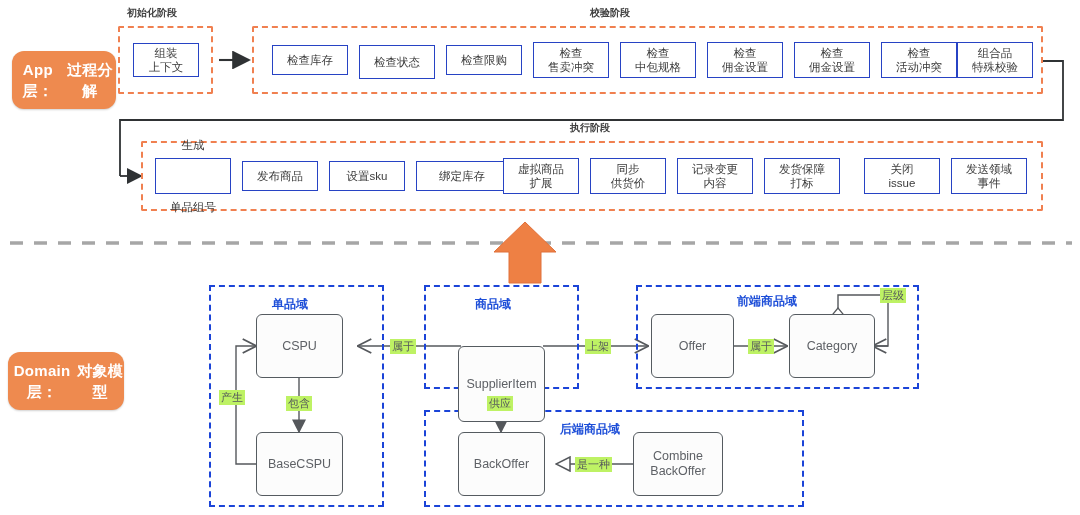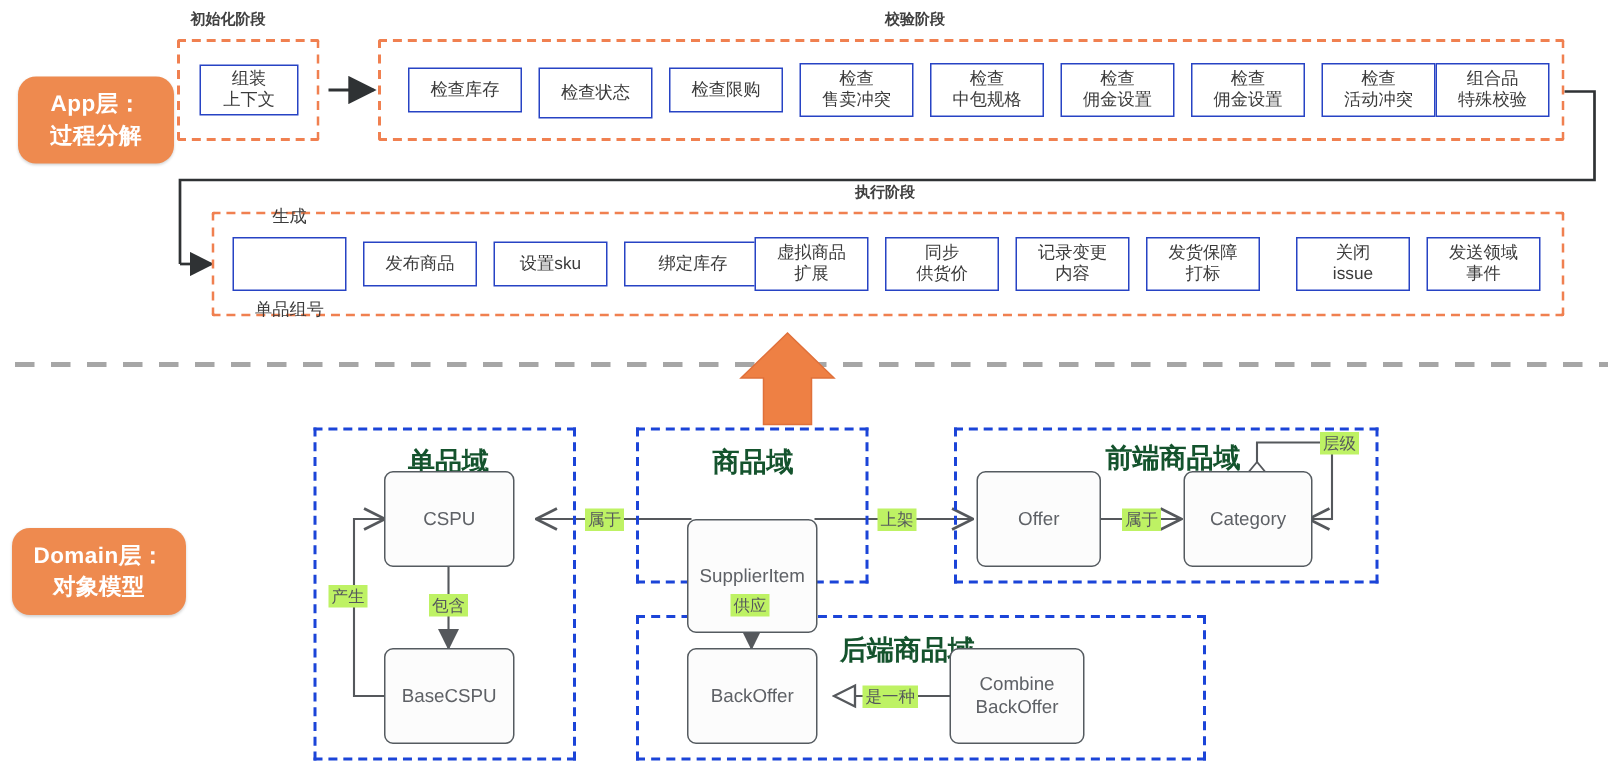--- a/index.html
+++ b/index.html
@@ -21,21 +21,20 @@
   .layer-badge {
     position: absolute;
     background: #ee8a4f;
     border-radius: 12px;
     color: #ffffff;
     font-weight: bold;
     font-size: 15px;
     line-height: 21px;
     text-align: center;
     display: flex;
-    flex-direction: column;
     align-items: center;
     justify-content: center;
     box-shadow: 0 1px 2px rgba(0,0,0,0.18);
     letter-spacing: 0.3px;
   }
   #app-badge   { left: 12px;  top: 51px;  width: 104px; height: 58px; }
   #domain-badge{ left: 8px;   top: 352px; width: 116px; height: 58px; }
 
   
   .phase-group {
@@ -69,23 +68,23 @@
   .pbox span { display: block; }
 
   
   .dgroup {
     position: absolute;
     border: 2.2px dashed #1b44d8;
     box-sizing: border-box;
   }
   .dgroup-title {
     position: absolute;
-    font-size: 18px;
+    font-size: 12px;
     font-weight: bold;
-    color: #14532d;
+    color: #1d4ed8;
     white-space: nowrap;
   }
   
   .ebox {
     position: absolute;
     border: 1.4px solid #555b60;
     border-radius: 6px;
     background: #fcfcfc;
     box-sizing: border-box;
     display: flex;

